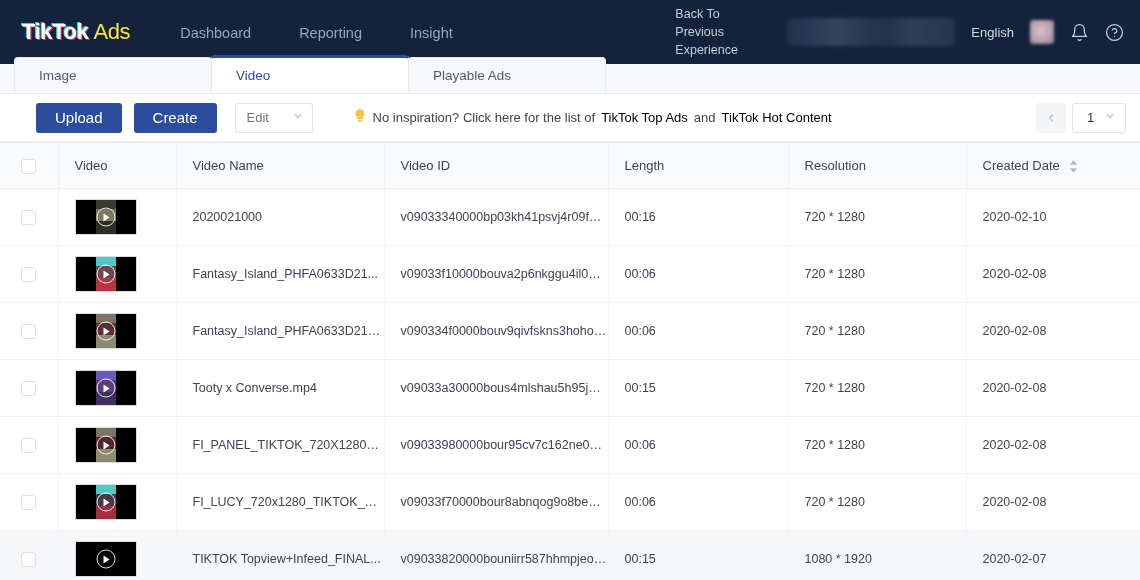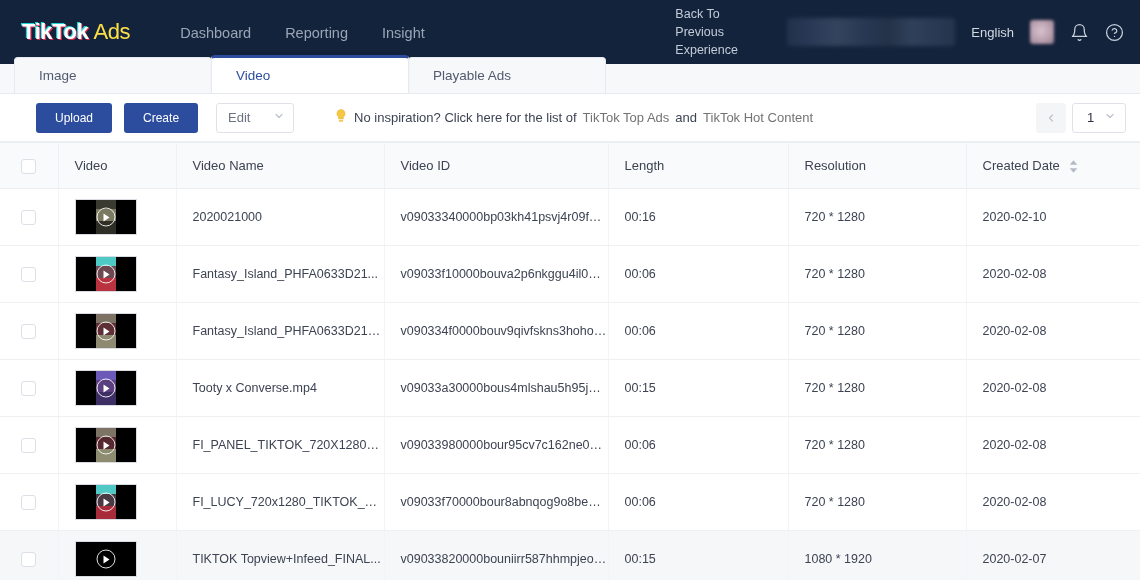--- a/index.html
+++ b/index.html
@@ -34,21 +34,21 @@
     font-weight: bold;
     color: #ffffff;
     text-shadow: -1.2px -0.6px 0 rgba(37,244,238,.85), 1.2px 0.6px 0 rgba(254,44,85,.85);
   }
   .logo .ads {
     font-weight: 400;
     color: #fde047;
     margin-left: 5px;
   }
 
-  .navlinks { display: flex; align-items: center; gap: 34px; }
+  .navlinks { display: flex; align-items: center; gap: 48px; }
   .navlink {
     font-size: 14.5px;
     color: #9aa5b5;
     cursor: pointer;
     padding: 20px 0 18px;
     position: relative;
     white-space: nowrap;
   }
   .navlink.active { color: #ffffff; font-weight: bold; }
   .navlink.active::after {
@@ -131,21 +131,21 @@
     align-items: center;
     padding: 0 14px 0 36px;
     background: #ffffff;
     border-bottom: 1px solid #eceef2;
   }
   .btn-primary {
     height: 30px;
     padding: 0 19px;
     background: #2c4d9e;
     color: #fff;
-    font-size: 12px;
+    font-size: 15px;
     border: none;
     border-radius: 3px;
     cursor: pointer;
     font-family: inherit;
     margin-right: 12px;
   }
   .dropdown {
     height: 30px;
     width: 78px;
     border: 1px solid #dfe2e8;
@@ -162,21 +162,21 @@
   }
   .hint {
     display: flex;
     align-items: center;
     gap: 6px;
     margin-left: 40px;
     font-size: 13px;
     color: #3c4352;
     white-space: nowrap;
   }
-  .hint a { color: #737373; text-decoration: none; cursor: pointer; }
+  .hint a { color: #000000; text-decoration: none; cursor: pointer; }
 
   .pager { margin-left: auto; display: flex; align-items: center; }
   .pg-btn {
     width: 30px; height: 30px;
     background: #f4f5f7;
     border: none;
     border-radius: 3px;
     color: #bcc2cc;
     display: flex; align-items: center; justify-content: center;
     cursor: pointer;

